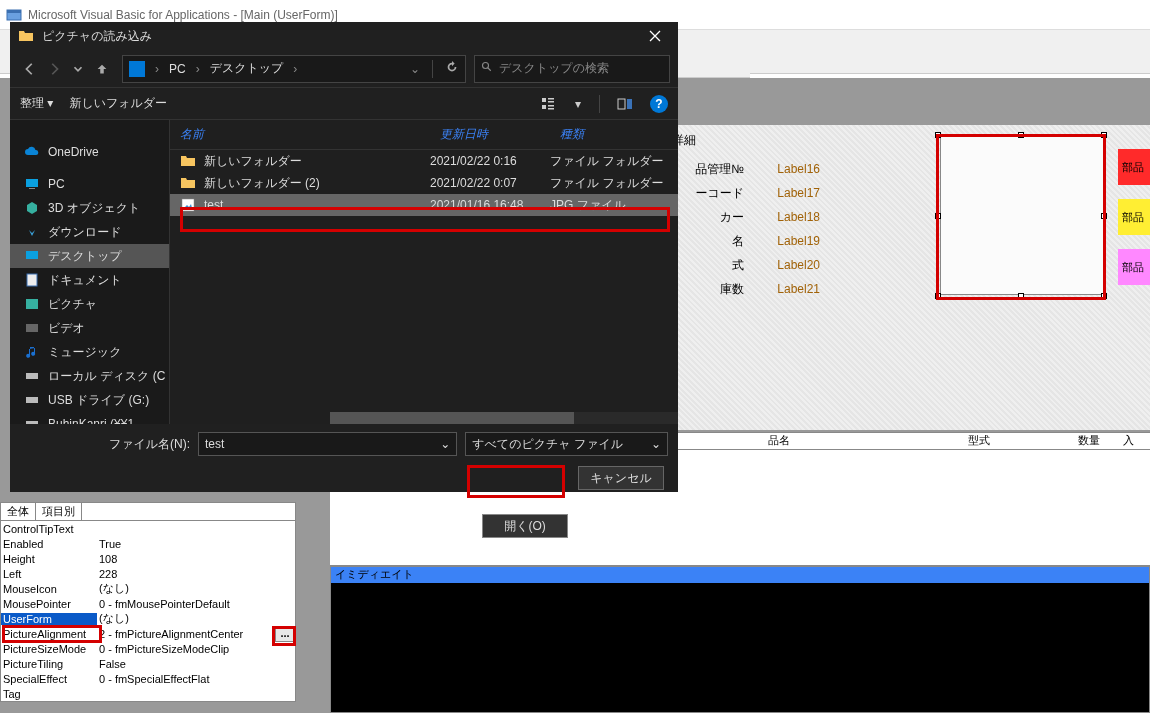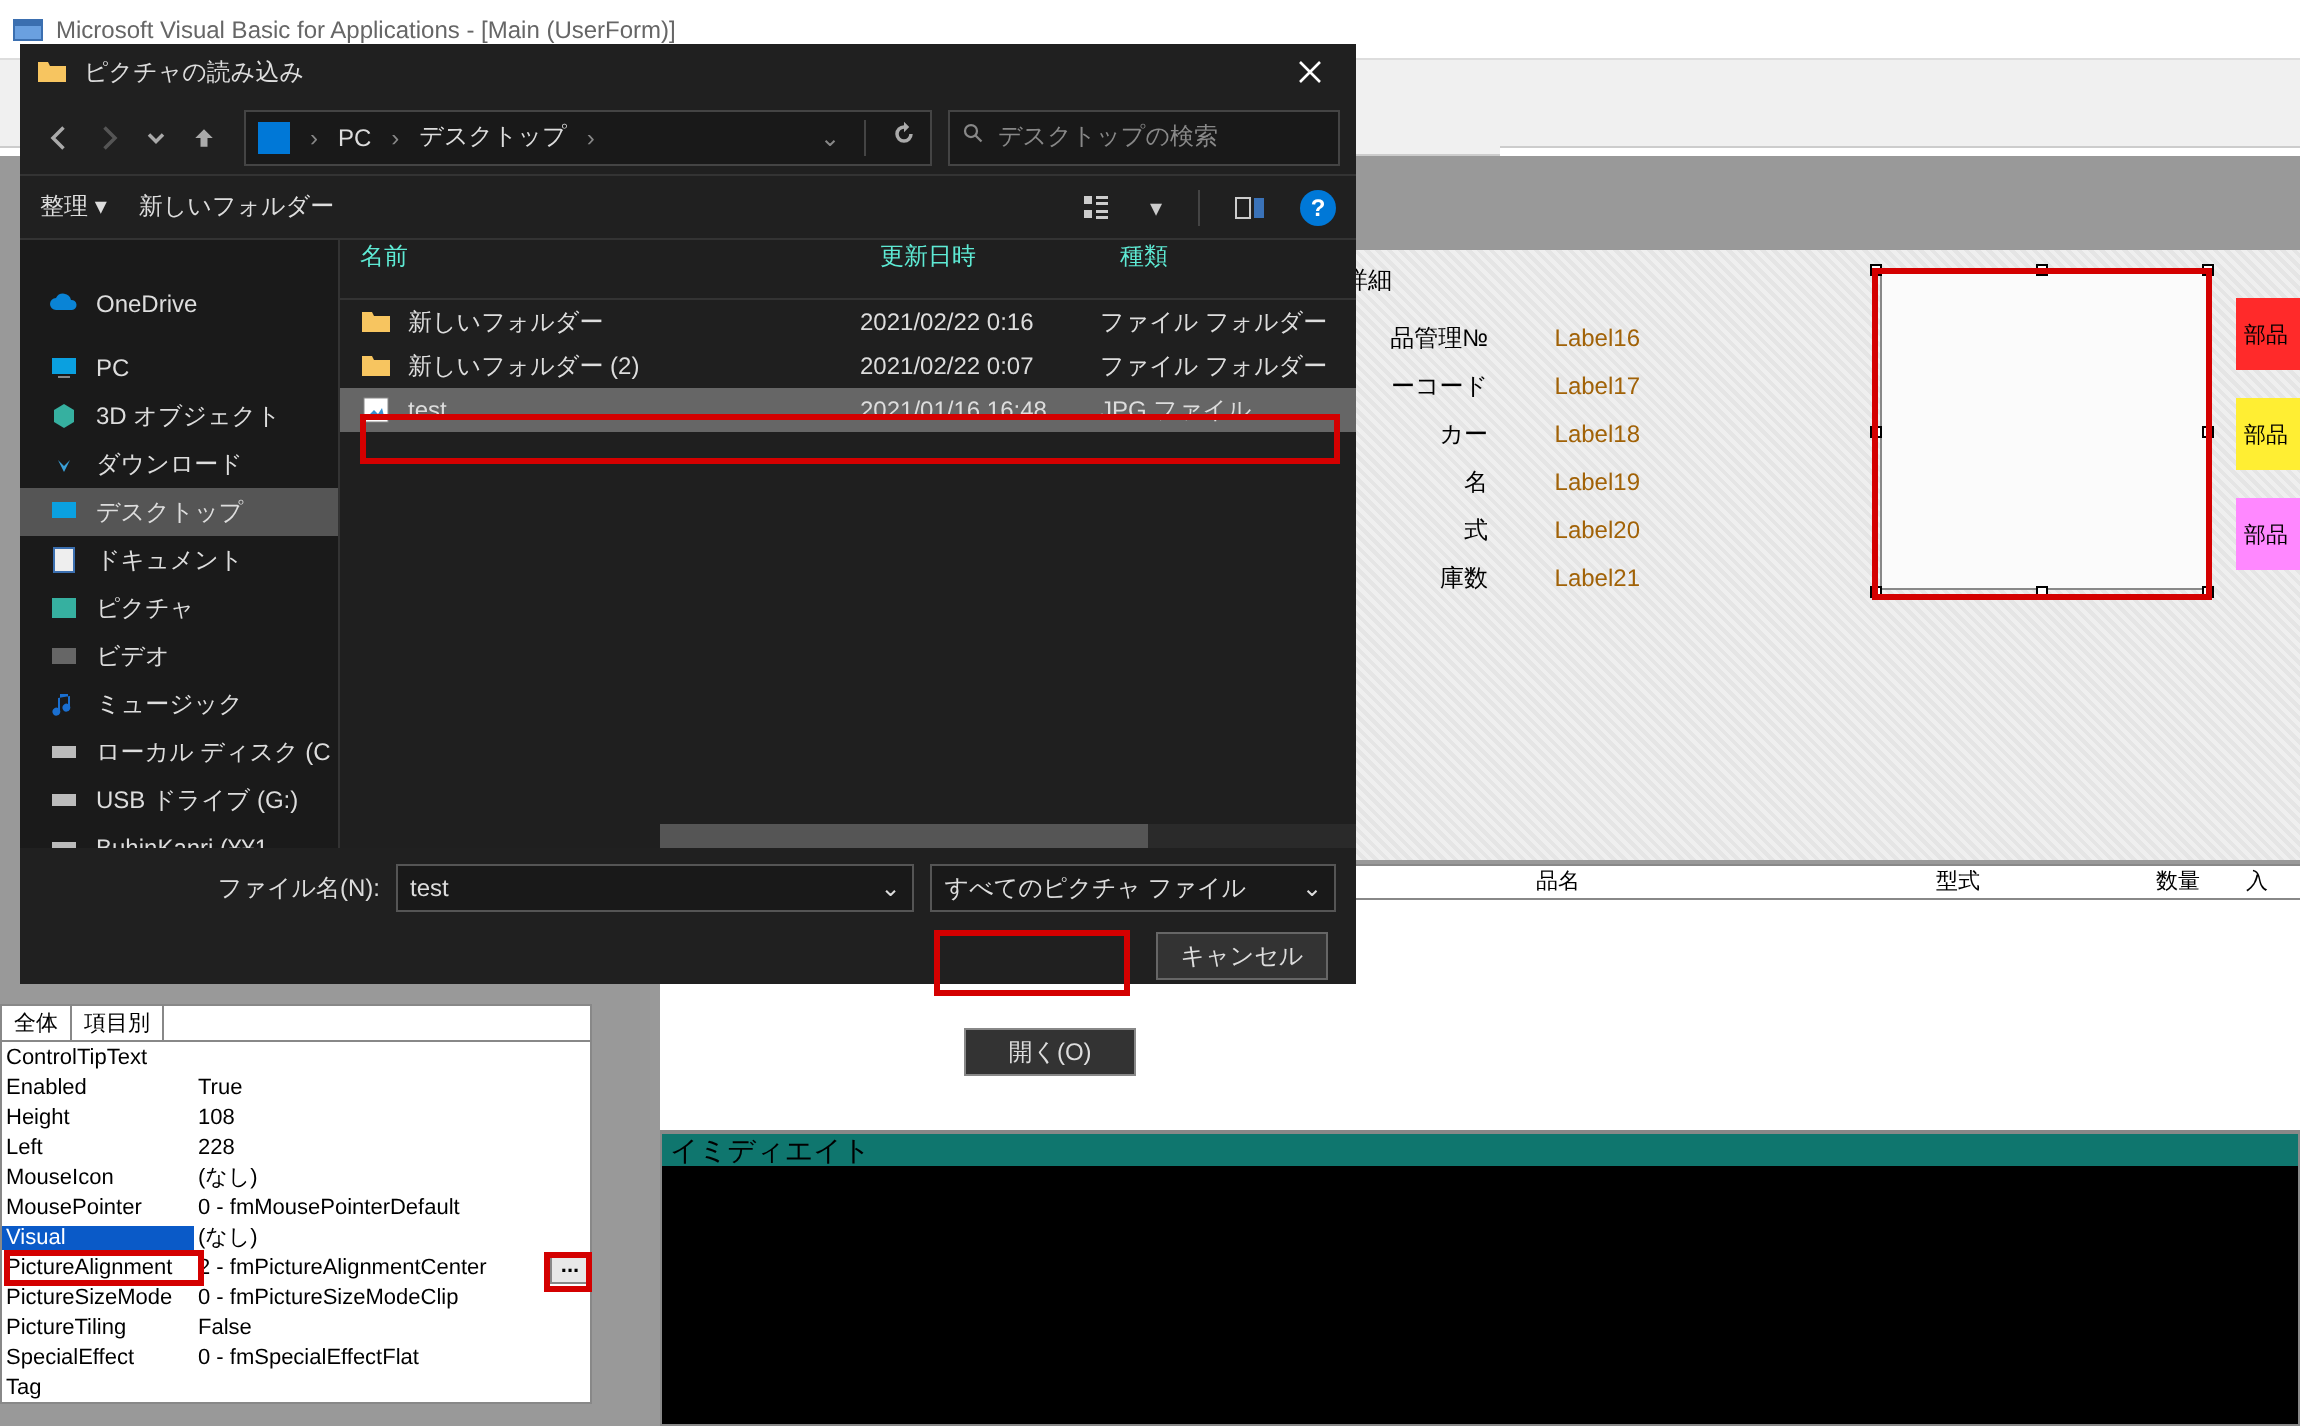--- a/index.html
+++ b/index.html
@@ -45,21 +45,21 @@
 .props .grid .prow { display: flex; height: 15px; align-items: center; }
 .props .grid .prow .pname { width: 96px; padding-left: 2px; white-space: nowrap; overflow: hidden; }
 .props .grid .prow .pval { flex: 1; padding-left: 2px; white-space: nowrap; overflow: hidden; }
 .props .grid .prow.sel .pname { background: #0a5ac8; color: #fff; }
 .props .ellipsis { position: absolute; right: 0; top: 91px; width: 20px; height: 16px; background: #e8e8e8; border: 1px solid #888; text-align: center; line-height: 12px; font-weight: bold; }
 .red-prow { top: 625px; left: 2px; width: 100px; height: 18px; }
 .red-ell { top: 626px; left: 272px; width: 24px; height: 20px; }
 
 
 .immediate { position: absolute; top: 566px; left: 330px; right: 0; bottom: 0; background: #f0f0f0; border: 1px solid #888; }
-.immediate .ilabel { height: 16px; font-size: 14px; padding-left: 4px; background: #0f766e; }
+.immediate .ilabel { height: 16px; font-size: 11px; padding-left: 4px; background: #3b82f6; }
 .immediate .ibody { position: absolute; top: 16px; left: 0; right: 0; bottom: 0; background: #000; }
 
 
 .dlg { position: absolute; top: 22px; left: 10px; width: 668px; height: 470px; background: #202020; color: #ddd; font-size: 12px; }
 .dlg .titlebar { height: 28px; display: flex; align-items: center; padding-left: 8px; background: #202020; }
 .dlg .titlebar .close { position: absolute; right: 0; top: 0; width: 46px; height: 28px; display: flex; align-items: center; justify-content: center; }
 .dlg .titlebar .close svg { width: 12px; height: 12px; stroke: #fff; stroke-width: 1.3; fill: none; }
 .dlg .titlebar .folder-icon { width: 16px; height: 16px; margin-right: 8px; }
 .dlg .nav { height: 38px; display: flex; align-items: center; padding: 0 8px; gap: 0; border-bottom: 1px solid #333; }
 .dlg .nav .arrow { width: 24px; height: 24px; display: flex; align-items: center; justify-content: center; }
@@ -75,21 +75,21 @@
 .dlg .toolbar .vsep { width: 1px; height: 18px; background: #444; }
 .dlg .toolbar .viewico svg, .dlg .toolbar .ico svg { width: 16px; height: 16px; }
 .dlg .toolbar .help { width: 18px; height: 18px; border-radius: 50%; background: #0078d7; color: #fff; display: flex; align-items: center; justify-content: center; font-weight: bold; }
 .dlg .body { display: flex; height: 304px; }
 .dlg .tree { width: 160px; background: #1a1a1a; border-right: 1px solid #333; padding-top: 20px; overflow: hidden; }
 .dlg .tree .titem { height: 24px; display: flex; align-items: center; padding-left: 14px; gap: 8px; white-space: nowrap; }
 .dlg .tree .titem.lvl2 { }
 .dlg .tree .titem.sel { background: #555; }
 .dlg .tree .titem .ticon { width: 16px; height: 16px; display: inline-block; }
 .dlg .list { flex: 1; background: #1f1f1f; position: relative; }
-.dlg .list .lhdr { display: flex; height: 30px; border-bottom: 1px solid #333; color: #5eead4; }
+.dlg .list .lhdr { display: flex; height: 30px; align-items: center; border-bottom: 1px solid #333; color: #3b82f6; font-style: italic; }
 .dlg .list .lhdr .c { padding-left: 10px; }
 .dlg .list .lhdr .c1 { width: 260px; }
 .dlg .list .lhdr .c2 { width: 120px; }
 .dlg .list .lhdr .c3 { flex: 1; }
 .dlg .list .lrow { display: flex; height: 22px; align-items: center; }
 .dlg .list .lrow.sel { background: #666; }
 .dlg .list .lrow .c1 { width: 260px; display: flex; align-items: center; gap: 8px; padding-left: 10px; }
 .dlg .list .lrow .c2 { width: 120px; }
 .dlg .list .lrow .c3 { flex: 1; }
 .dlg .list .lrow .ficon { width: 16px; height: 16px; display: inline-block; }
@@ -225,21 +225,21 @@
       </div>
     <div class="prow">
         <div class="pname">MouseIcon</div>
         <div class="pval">(なし)</div>
       </div>
     <div class="prow">
         <div class="pname">MousePointer</div>
         <div class="pval">0 - fmMousePointerDefault</div>
       </div>
     <div class="prow sel">
-        <div class="pname">Visual</div>
+        <div class="pname">UserForm</div>
         <div class="pval">(なし)</div>
       </div>
     <div class="prow">
         <div class="pname">PictureAlignment</div>
         <div class="pval">2 - fmPictureAlignmentCenter</div>
       </div>
     <div class="prow">
         <div class="pname">PictureSizeMode</div>
         <div class="pval">0 - fmPictureSizeModeClip</div>
       </div>

